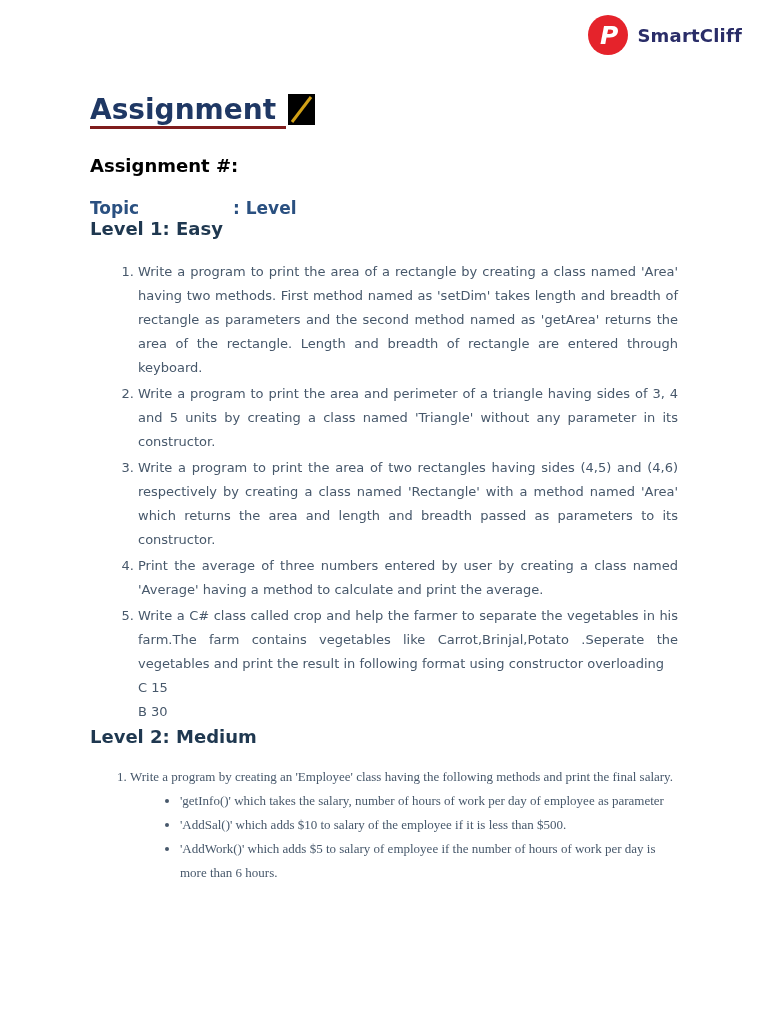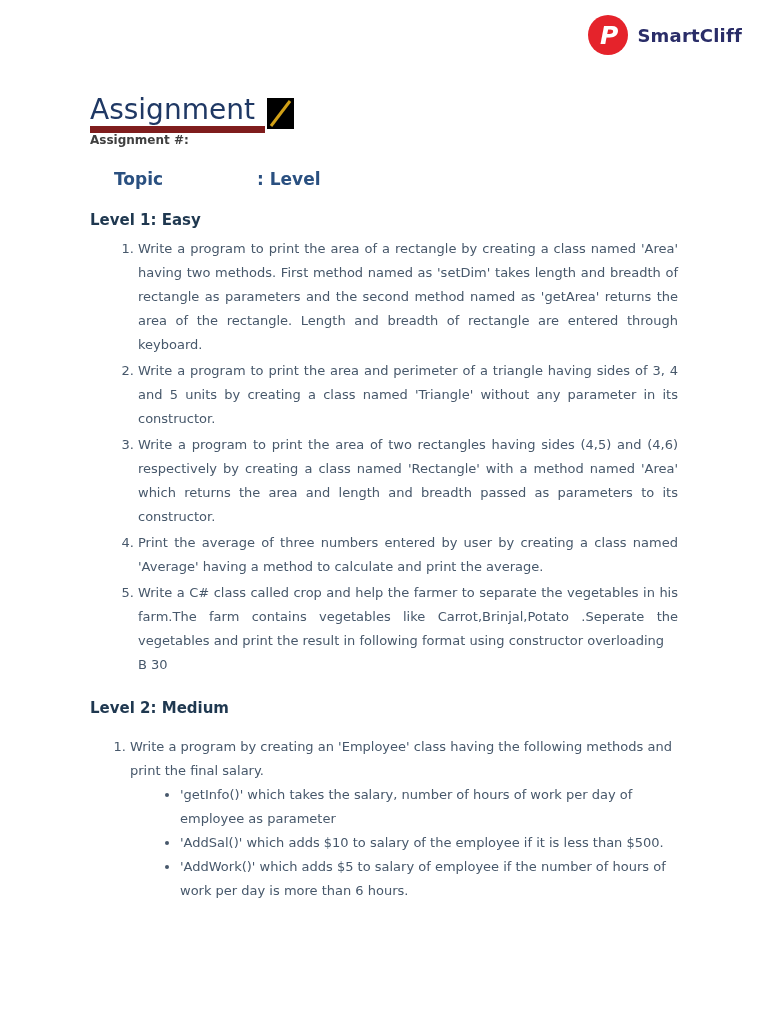--- a/index.html
+++ b/index.html
@@ -34,60 +34,60 @@
     letter-spacing: 0.2px;
   }
   
   .title-row {
     margin-top: 94px;
     display: flex;
     align-items: flex-end;
   }
   .title-text {
     font-size: 28px;
-    font-weight: 400;
+    font-weight: 700;
     color: #1F3864;
-    border-bottom: 7px solid #7f1d1d;
+    border-bottom: 3px solid #7f1d1d;
     padding-right: 10px;
     line-height: 1.15;
   }
   .title-badge { margin-left: 2px; display: inline-block; }
   
   .assign-line {
-    font-size: 12px;
+    margin-top: 26px;
+    font-size: 18px;
     font-weight: 600;
-    color: #404040;
+    color: #000000;
   }
   .topic-line {
     margin-top: 22px;
     font-size: 17px;
     font-weight: 600;
     color: #2A5080;
   }
-  .topic-label { display: inline-block; width: 143px; margin-left: 24px; }
+  .topic-label { display: inline-block; width: 143px; }
   
   .level-heading {
-    margin-top: 22px;
-    font-size: 15px;
+    font-size: 18px;
     font-weight: 700;
     color: #1F3850;
   }
   
   ol.qlist {
-    margin: 8px 0 0 0;
+    margin: 21px 0 0 0;
     padding-left: 48px;
     font-size: 13px;
     line-height: 24px;
     color: #47586B;
   }
   ol.qlist li {
     margin: 0 0 2px 0;
     text-align: justify;
   }
-  ol.qlist.left li { text-align: left; }
+  ol.qlist.left li { text-align: left; font-family: Liberation Serif, serif; }
   ol.qlist.l2 { margin-top: 18px; padding-left: 40px; }
   .plain-line { text-align: left; }
   
   ul.blist {
     margin: 0;
     padding-left: 50px;
     list-style: disc;
   }
   ul.blist li {
     margin: 0;
@@ -126,20 +126,21 @@
 
   <div class="level-heading">Level 1: Easy</div>
 
   <ol class="qlist">
     <li>Write a program to print the area of a rectangle by creating a class named 'Area' having two methods. First method named as 'setDim' takes length and breadth of rectangle as parameters and the second method named as 'getArea' returns the area of the rectangle. Length and breadth of rectangle are entered through keyboard.</li>
     <li>Write a program to print the area and perimeter of a triangle having sides of 3, 4 and 5 units by creating a class named 'Triangle' without any parameter in its constructor.</li>
     <li>Write a program to print the area of two rectangles having sides (4,5) and (4,6) respectively by creating a class named 'Rectangle' with a method named 'Area' which returns the area and length and breadth passed as parameters to its constructor.</li>
     <li>Print the average of three numbers entered by user by creating a class named 'Average' having a method to calculate and print the average.</li>
     <li>
       <span>Write a C# class called crop and help the farmer to separate the vegetables in his farm.The farm contains vegetables like Carrot,Brinjal,Potato .Seperate the vegetables and print the result in following format using constructor overloading</span>
+      <div class="plain-line">C 15</div>
       <div class="plain-line">B 30</div>
     </li>
   </ol>
 
   <div class="level-heading">Level 2: Medium</div>
 
   <ol class="qlist l2 left">
     <li>
       <span>Write a program by creating an 'Employee' class having the following methods and print the final salary.</span>
       <ul class="blist">

